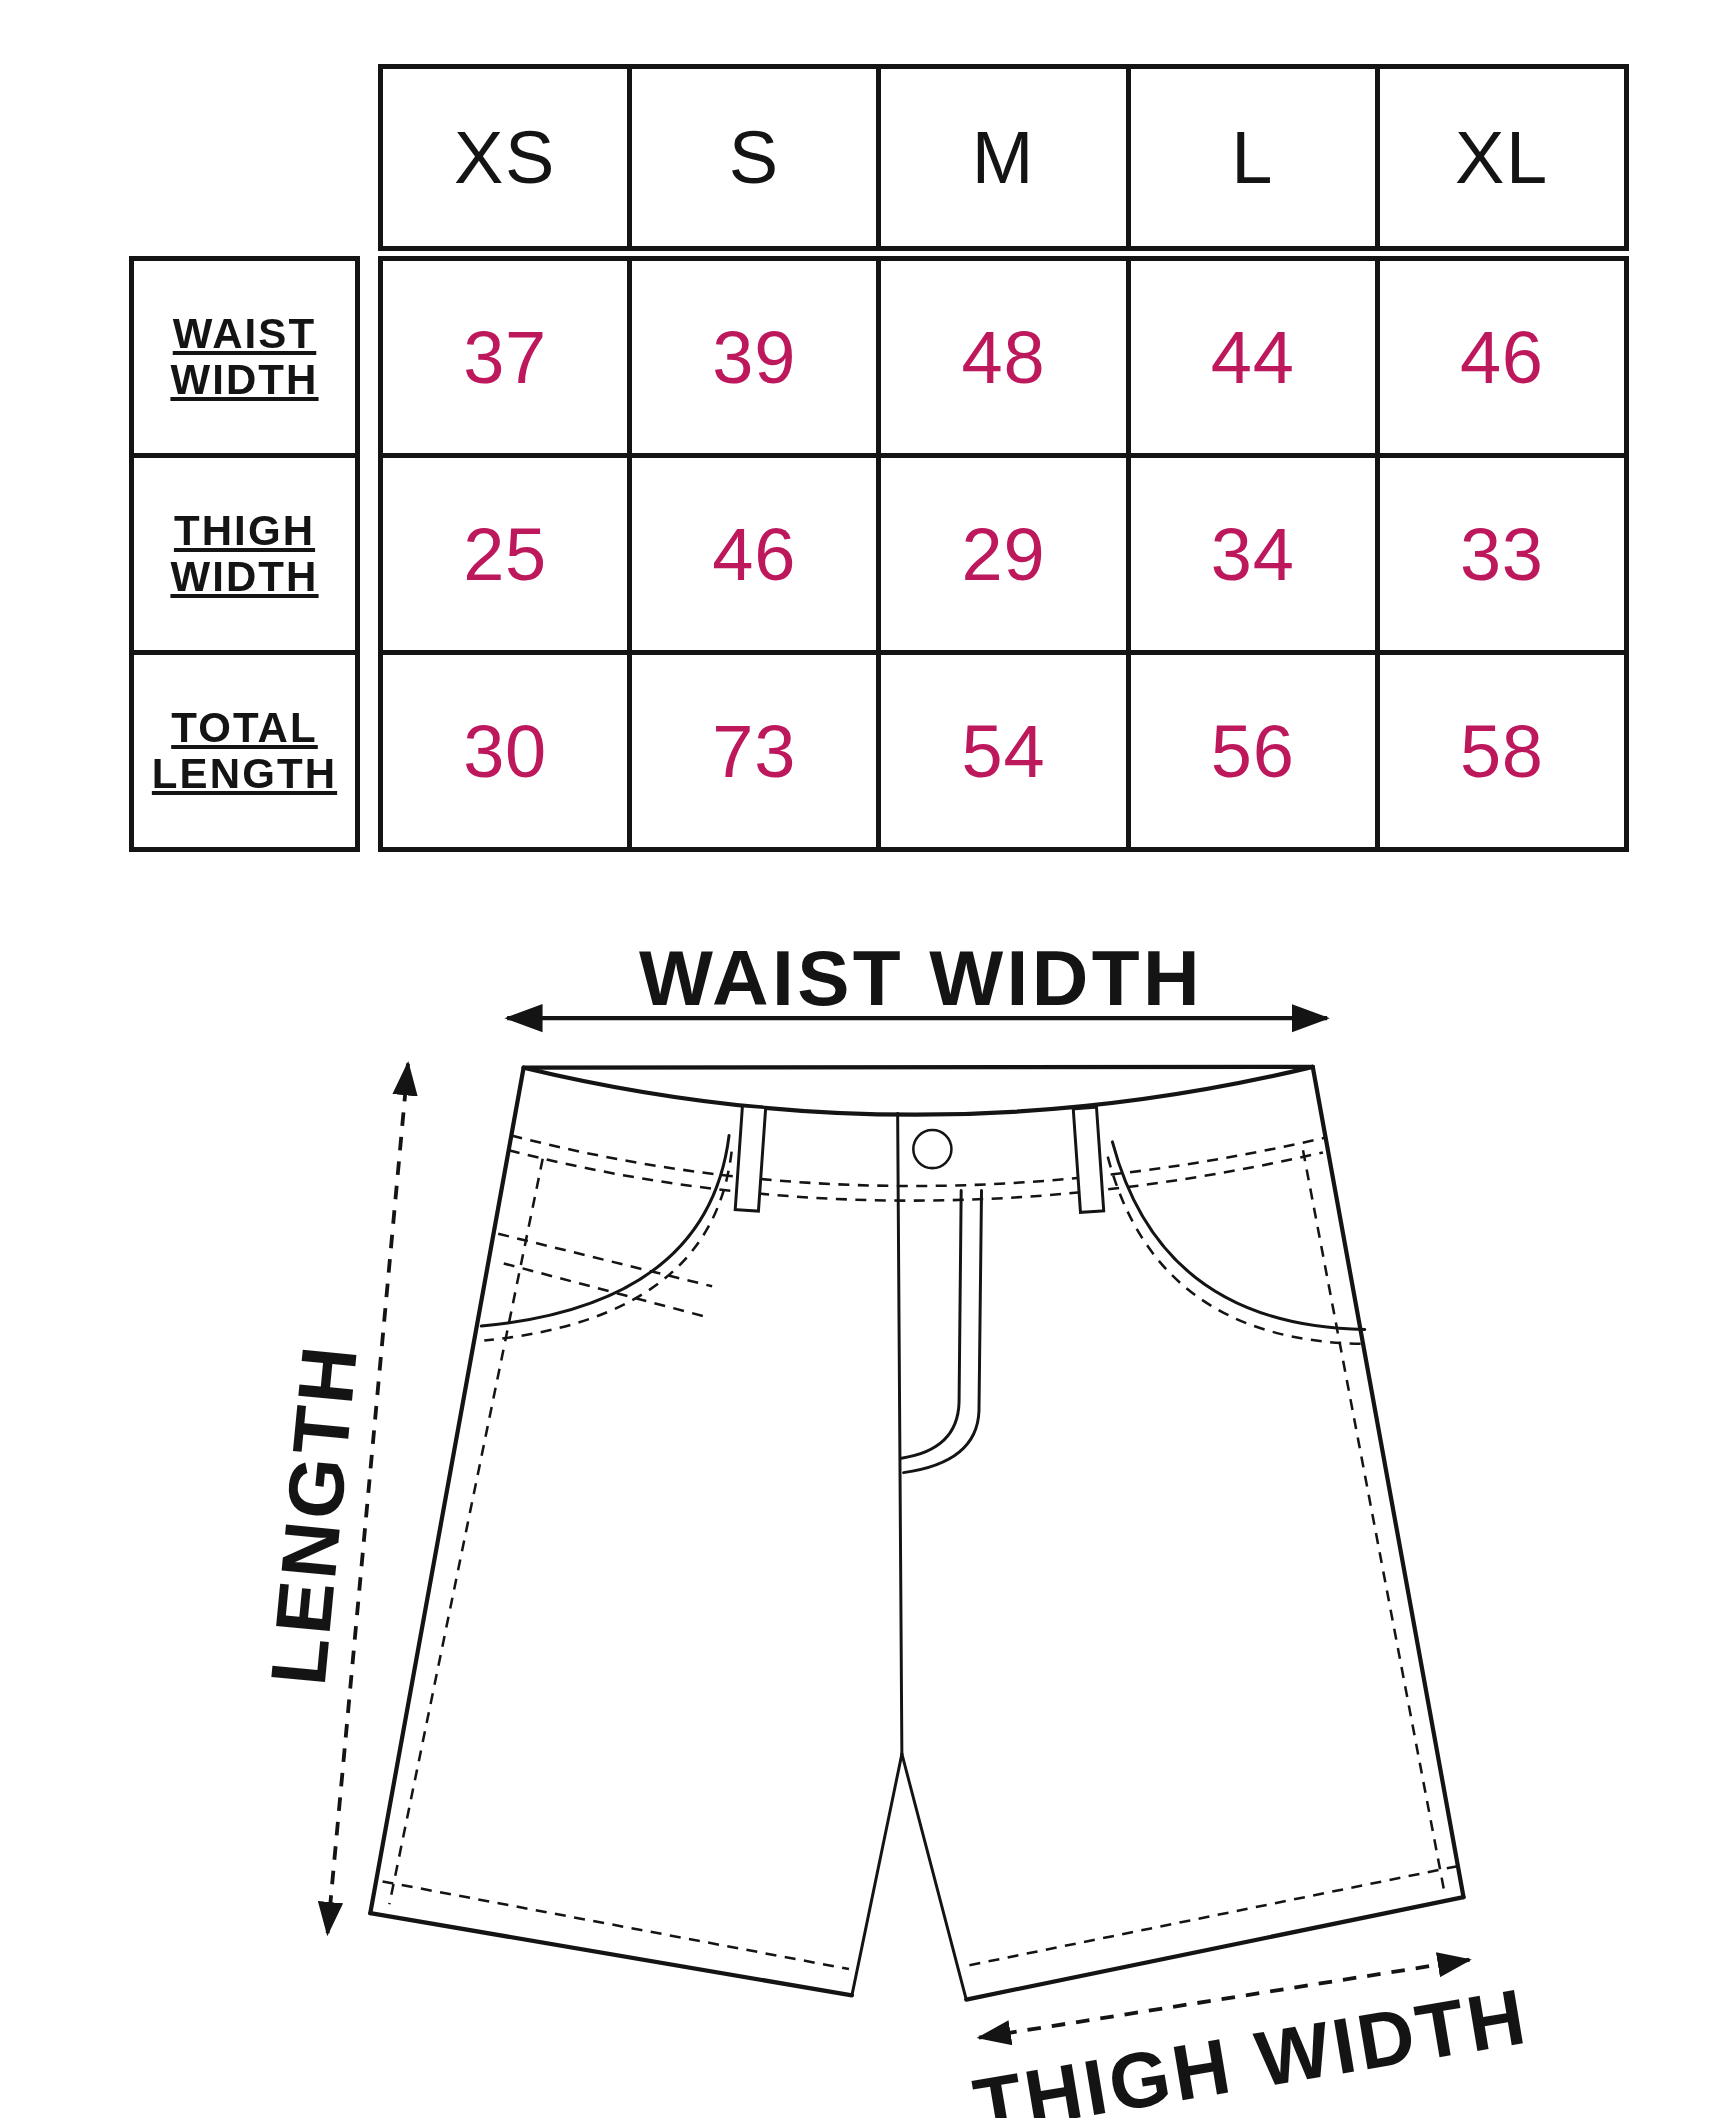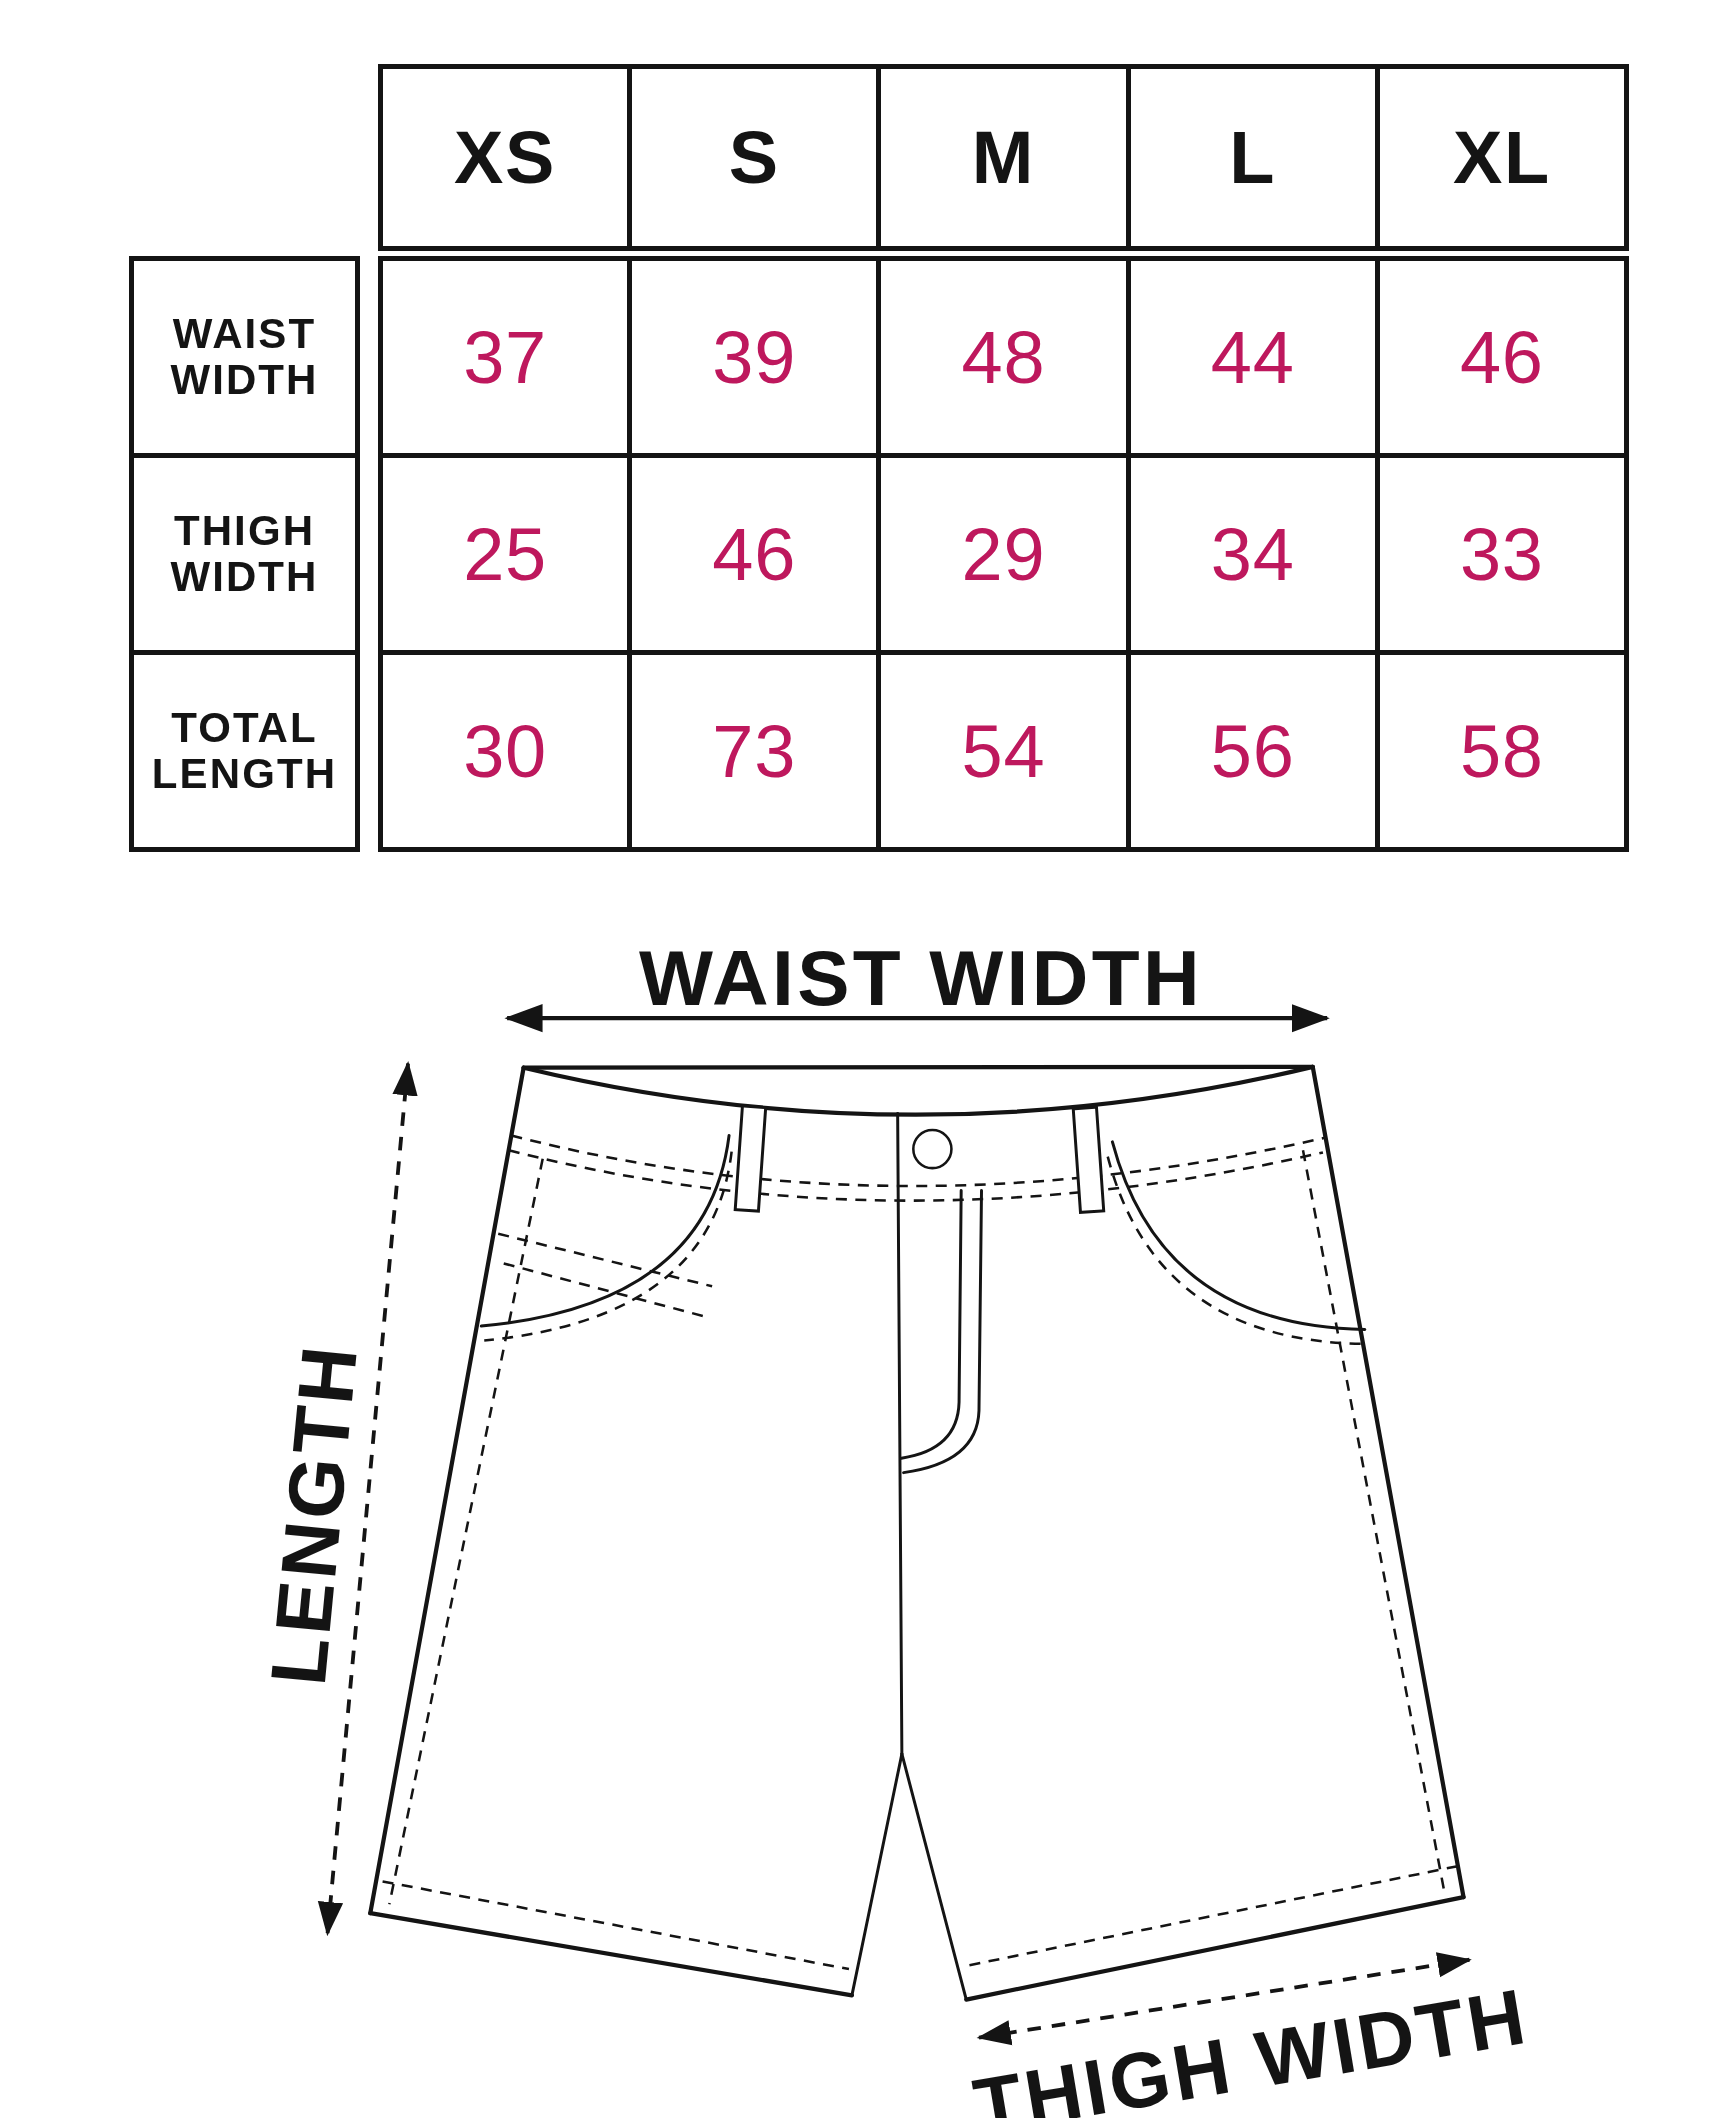--- a/index.html
+++ b/index.html
@@ -21,25 +21,25 @@
   td {
     border: 5.1px solid #141414;
     text-align: center;
     vertical-align: middle;
     padding: 0;
     background: #ffffff;
   }
   .header-table { left: 378px; top: 64px; width: 1251px; height: 187px; }
   .header-table td {
     font-size: 74px;
-    font-weight: 700;
+    font-weight: 400;
     letter-spacing: 1.7px;
     color: #141414;
   }
-  .label-table { left: 129px; top: 256px; width: 231px; height: 592px; }
+  .label-table { left: 129px; top: 256px; width: 231px; height: 592px; text-decoration: underline; }
   .label-table td {
     font-size: 42px;
     font-weight: 700;
     letter-spacing: 2.1px;
     line-height: 1.1;
     color: #141414;
   }
   .label-table tr { height: 197px; }
   .data-table { left: 378px; top: 256px; width: 1251px; height: 592px; }
   .data-table tr { height: 197px; }

